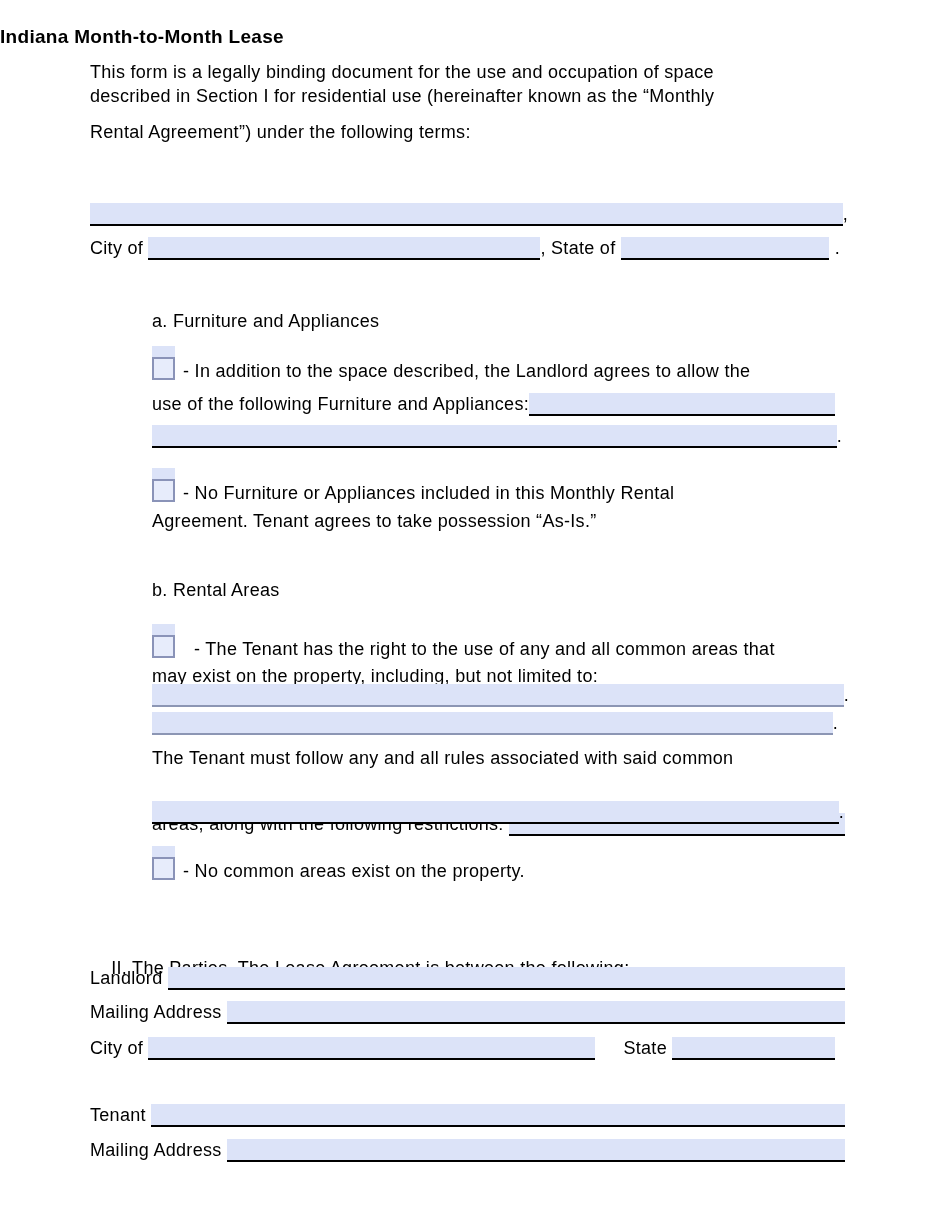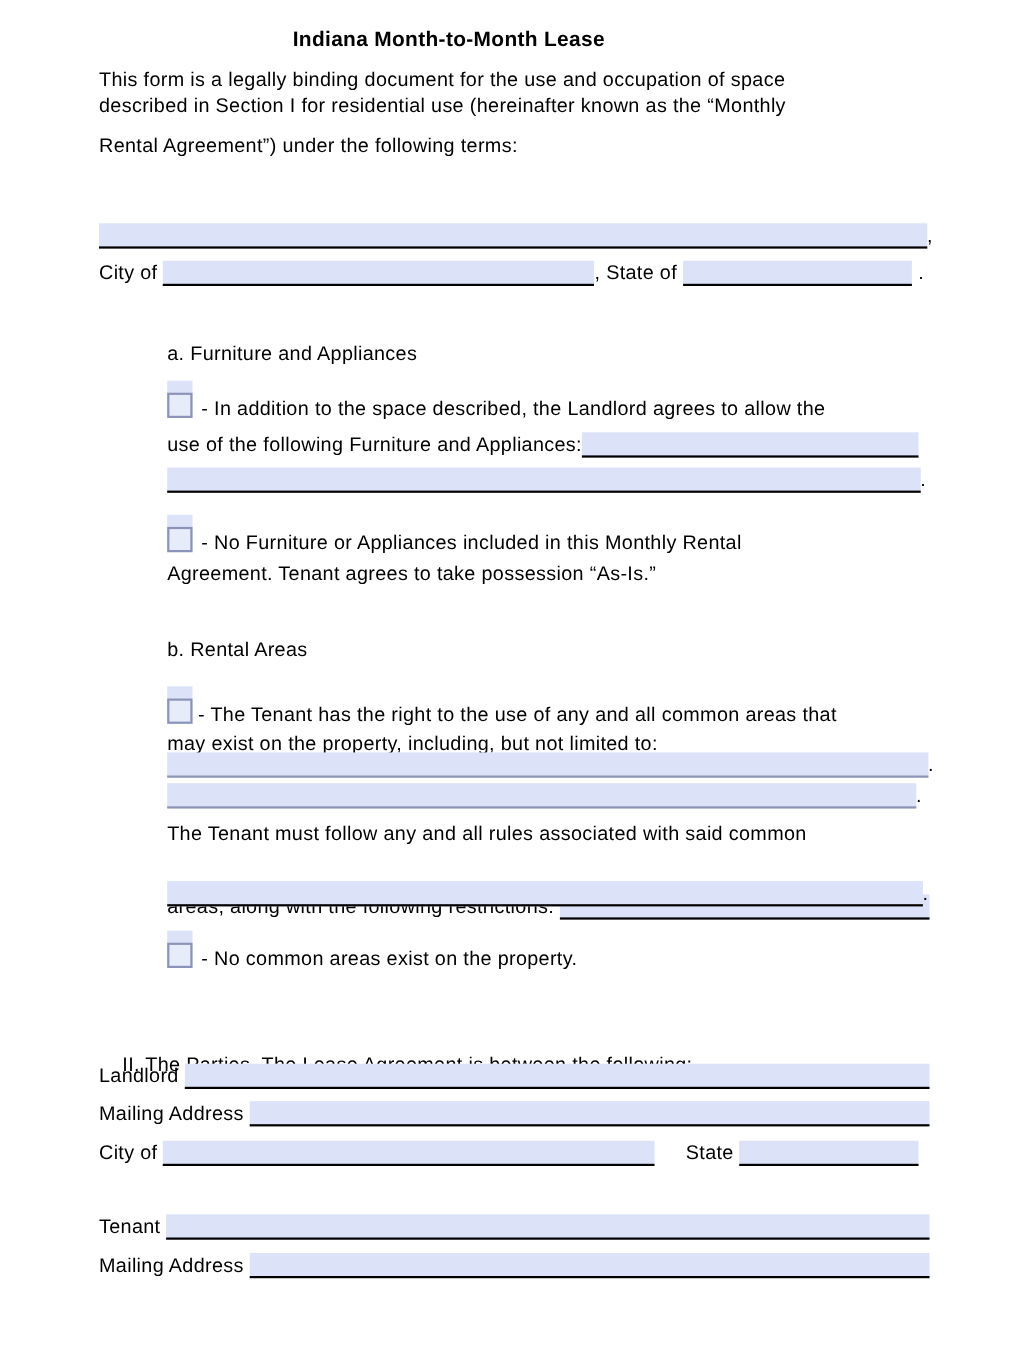--- a/index.html
+++ b/index.html
@@ -4,21 +4,21 @@
 <style>
   html,body{margin:0;padding:0;background:#ffffff;}
   .page{
     position:relative;width:936px;height:1228px;background:#ffffff;
     font-family:"Liberation Sans",sans-serif;font-size:18px;line-height:24px;
     letter-spacing:0.3px;color:#000;overflow:hidden;
   }
   .txt{position:absolute;white-space:pre;}
   .line{position:absolute;display:flex;align-items:flex-end;white-space:pre;}
   .bold{font-weight:400;}
-  .title{position:absolute;left:0;top:25px;width:816px;text-align:center;
+  .title{position:absolute;left:0;top:25px;width:816px;
          font-weight:700;font-size:19px;}
   .field{display:inline-block;box-sizing:border-box;height:23px;
          background:#DCE3F8;border-bottom:2px solid #000;}
   .field.soft{border-bottom-color:#8C96B4;}
   .grow{flex:1 1 auto;}
   .cb{position:absolute;width:23px;height:34px;background:#DCE3F8;}
   .cb .box{position:absolute;left:0;bottom:0;width:23px;height:23px;
            box-sizing:border-box;border:2px solid #8A93B8;background:#E7ECFB;}
 </style>
 </head>
@@ -61,21 +61,21 @@
     <span class="box"></span>
   </div>
   <div class="txt" style="left:152px;top:509px">Agreement. Tenant agrees to take possession “As-Is.”</div>
   <div class="txt" style="left:183px;top:481px">- No Furniture or Appliances included in this Monthly Rental</div>
 
   <div class="txt bold" style="left:152px;top:578px">b. Rental Areas</div>
 
   <div class="cb" style="left:152px;top:624px">
     <span class="box"></span>
   </div>
-  <div class="txt" style="left:180px;top:637px">- The Tenant has the right to the use of any and all common areas that</div>
+  <div class="txt" style="left:194px;top:637px">- The Tenant has the right to the use of any and all common areas that</div>
   <div class="txt" style="left:152px;top:664px">may exist on the property, including, but not limited to:</div>
 
   <div class="line" style="left:152px;top:683px;width:697px">
     <span class="field soft grow"></span><span>.</span>
   </div>
   <div class="line" style="left:152px;top:711px;width:686px">
     <span class="field soft grow"></span><span>.</span>
   </div>
 
   <div class="txt" style="left:152px;top:746px">The Tenant must follow any and all rules associated with said common</div>

